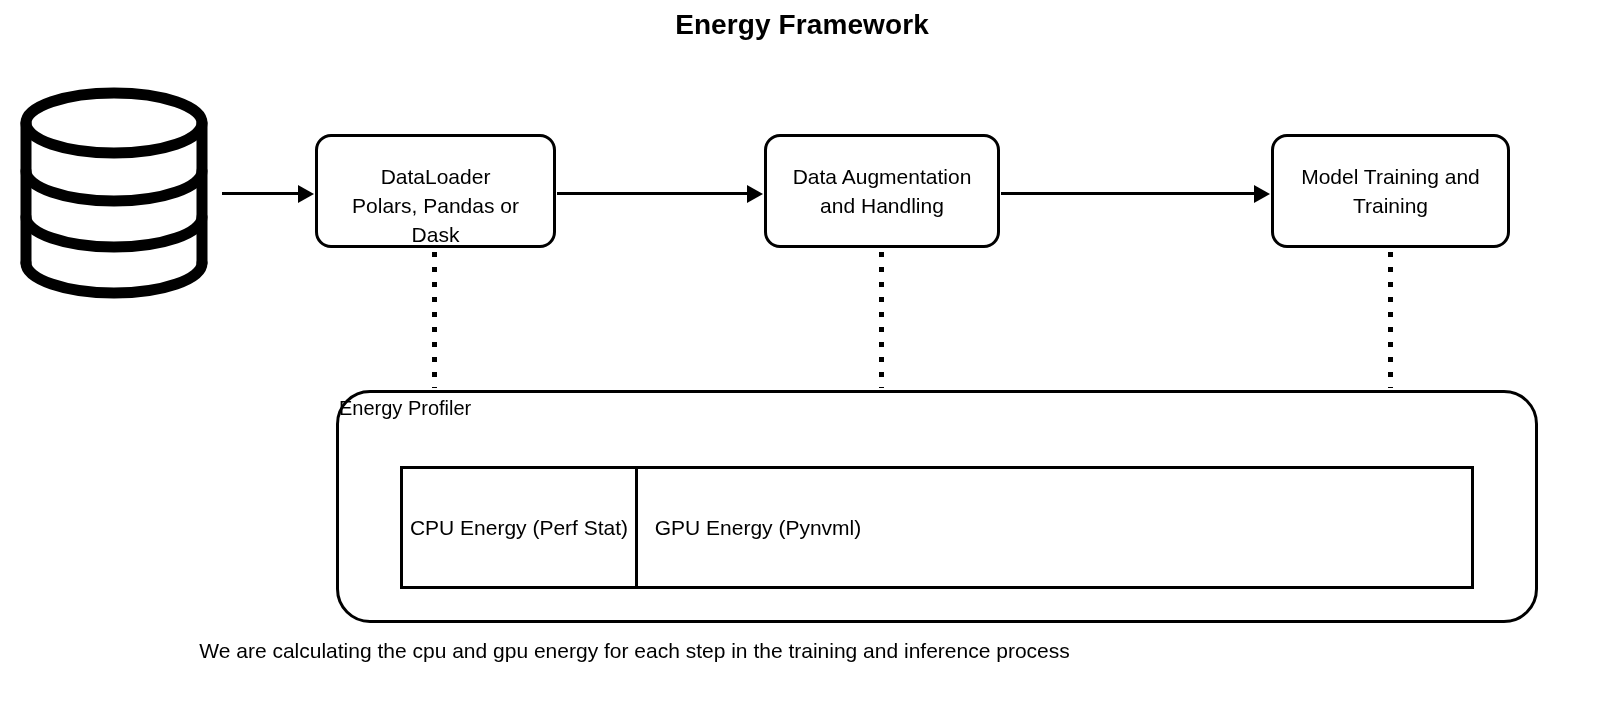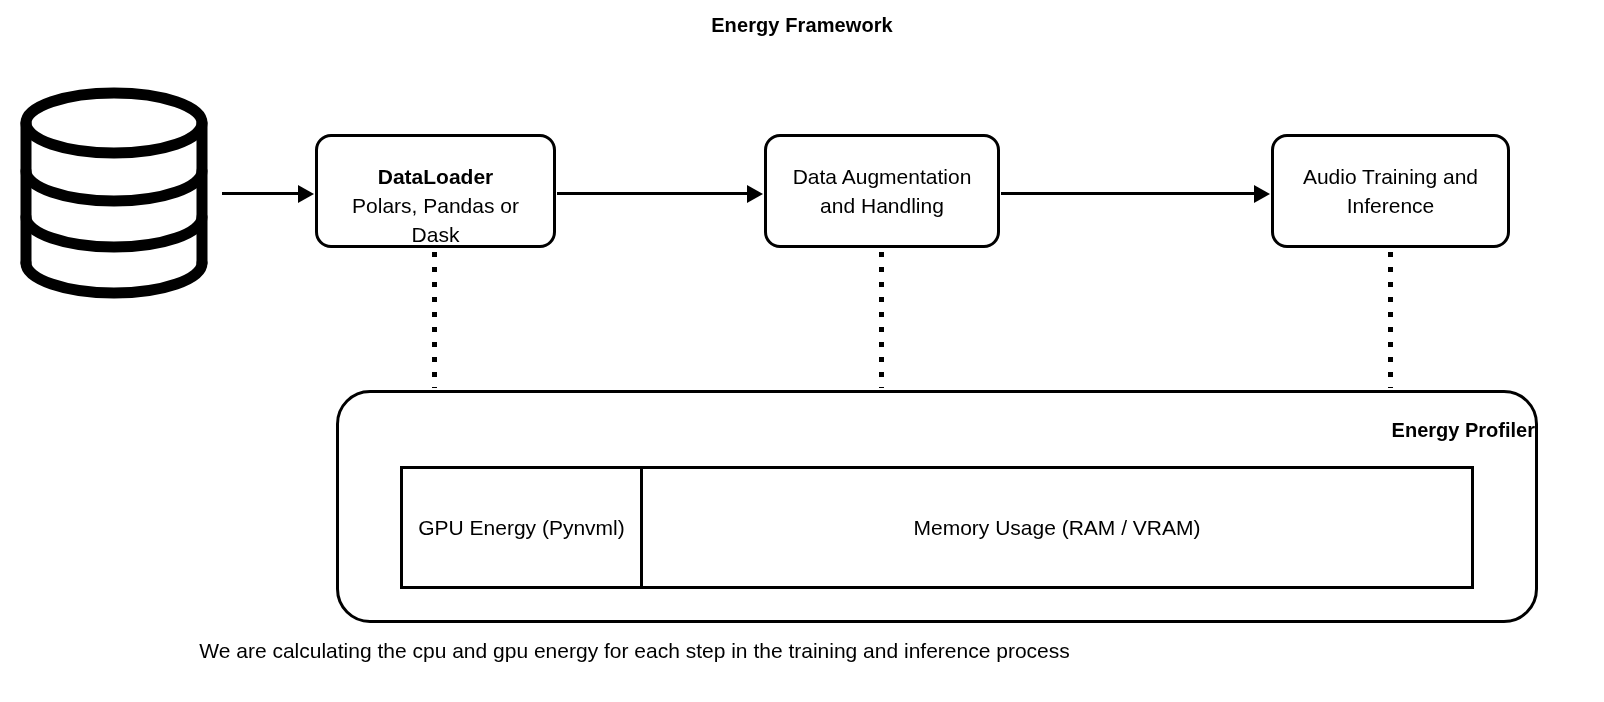--- a/index.html
+++ b/index.html
@@ -20,21 +20,21 @@
     overflow: hidden;
   }
 
   
   .diagram-title {
     position: absolute;
     left: 0;
     top: 13px;
     width: 1604px;
     text-align: center;
-    font-size: 20px;
+    font-size: 28px;
     font-weight: bold;
     letter-spacing: 0.1px;
     line-height: 24px;
   }
 
   
   .db-icon {
     position: absolute;
     left: 18px;
     top: 85px;
@@ -61,21 +61,21 @@
     display: flex;
     flex-direction: column;
     align-items: center;
     justify-content: center;
     text-align: center;
     font-size: 21px;
     line-height: 29px;
     padding: 4px 10px;
   }
   .proc-box .ttl {
-    font-weight: bold;
+    font-weight: normal;
     margin-top: 28px;
   }
   #box-dataloader { left: 315px; top: 134px;  width: 241px; height: 114px; }
   #box-augment    { left: 764px; top: 134px;  width: 236px; height: 114px; }
   #box-training   { left: 1271px; top: 134px; width: 239px; height: 114px; }
 
   
   .arrow {
     position: absolute;
     height: 18px;
@@ -128,25 +128,25 @@
     width: 1202px;
     height: 233px;
     box-sizing: border-box;
     border: 3px solid #000000;
     border-radius: 34px;
     background: #ffffff;
   }
   .profiler-title {
     position: absolute;
     left: 0;
-    top: 24px;
+    top: 2px;
     width: 100%;
-    text-align: right;
+    text-align: left;
     font-size: 20px;
-    font-weight: bold;
+    font-weight: normal;
     line-height: 26px;
   }
   #profiler-table {
     position: absolute;
     left: 61px;
     top: 73px;
     width: 1074px;
     height: 123px;
     box-sizing: border-box;
     border: 3px solid #000000;
@@ -217,31 +217,31 @@
   <div class="proc-box" id="box-augment">
     <div>Data Augmentation and Handling</div>
   </div>
 
   <div class="arrow" id="arrow-3">
     <span class="shaft"></span>
     <span class="head"></span>
   </div>
 
   <div class="proc-box" id="box-training">
-    <div>Audio Training and Inference</div>
+    <div>Model Training and Training</div>
   </div>
 
   <div class="dotted-link" id="dot-1"></div>
   <div class="dotted-link" id="dot-2"></div>
   <div class="dotted-link" id="dot-3"></div>
 
   <div id="profiler-panel">
     <div class="profiler-title">Energy Profiler</div>
 
     <div id="profiler-table">
+      <div class="prof-cell" id="cell-cpu">CPU Energy (Perf Stat)</div>
       <div class="prof-cell" id="cell-gpu">GPU Energy (Pynvml)</div>
-      <div class="prof-cell" id="cell-mem">Memory Usage (RAM / VRAM)</div>
     </div>
   </div>
 
   <div class="footer-caption">We are calculating the cpu and gpu energy for each step in the training and inference process</div>
 
 </div>
 
 </body></html>

